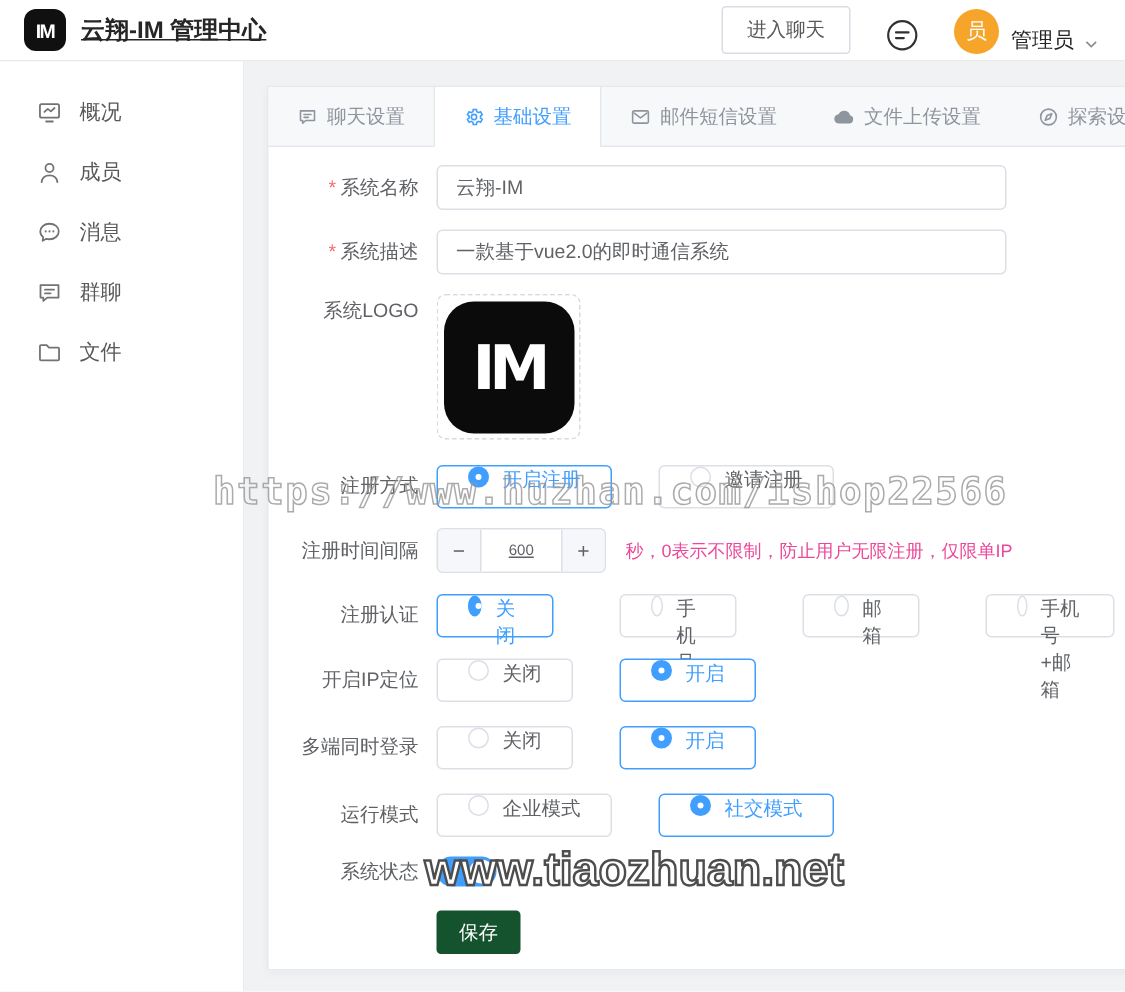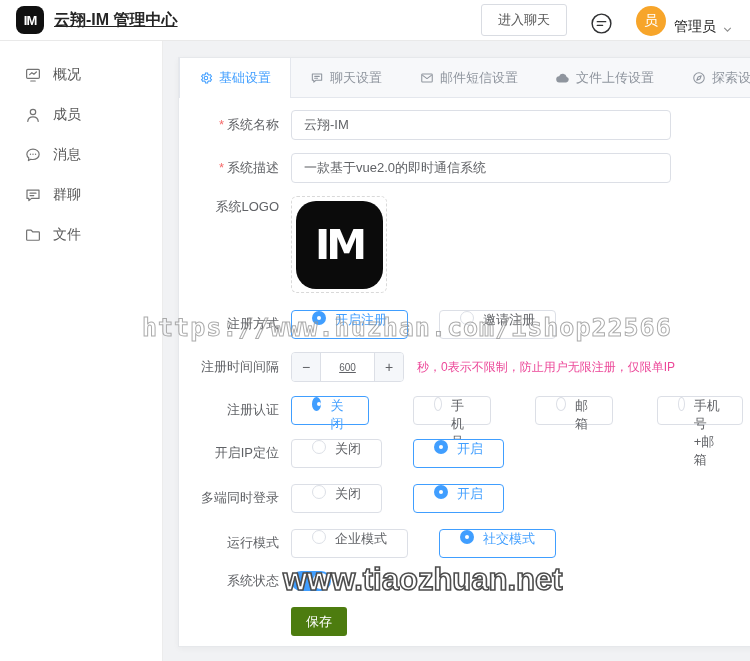--- a/index.html
+++ b/index.html
@@ -74,21 +74,21 @@
               justify-content:center; font-size:14px; cursor:pointer; user-select:none; }
   .step-btn.minus { border-right:1px solid #dcdfe6; }
   .step-btn.plus  { border-left:1px solid #dcdfe6; }
   .step-val { width:53px; display:flex; align-items:center; justify-content:center; font-size:10px; color:#606266;text-decoration:underline; }
   .hint { margin-left:13px; font-size:12px; color:#ec4899; }
 
   .switch { width:40px; height:20px; border-radius:10px; background:#409eff; position:relative; cursor:pointer; }
   .switch::after { content:""; position:absolute; top:2px; right:2px; width:16px; height:16px;
                    border-radius:50%; background:#fff; }
 
-  .save-btn { height:29px; padding:0 15px; background:#4d7c0f; border:none; border-radius:3px;
+  .save-btn { height:29px; padding:0 15px; background:#14532d; border:none; border-radius:3px;
               color:#fff; font-size:13px; cursor:pointer; font-family:inherit; }
   .frow.save-row { margin-top:16px; }
 
   
   .wm-top { position:absolute; left:142px; top:313px; z-index:40; white-space:nowrap;
             font-family:"DejaVu Sans Mono","Liberation Mono",monospace; font-size:25px; font-weight:bold;
             letter-spacing:1px; color:transparent; -webkit-text-stroke:1px #979797; opacity:.8;
             pointer-events:none; }
   .wm-bottom { position:absolute; left:283px; top:562px; z-index:40; white-space:nowrap;
                font-size:31px; font-weight:bold; color:#fff; -webkit-text-stroke:1.6px #4d4d4d;
@@ -171,37 +171,37 @@
         </svg>
       </span>
       <span>文件</span>
     </div>
   </nav>
 
   <main class="content">
     <div class="panel">
 
       <div class="tabbar">
+        <div class="tab">
+          <span class="ticon">
+            <svg width="14" height="14" viewBox="0 0 24 24" fill="none" stroke="currentColor" stroke-width="1.8">
+              <path d="M4 5h16v11H10l-3.5 3v-3H4z" stroke-linejoin="round"></path>
+              <path d="M8 9.2h8M8 12.4h5" stroke-linecap="round"></path>
+            </svg>
+          </span>
+          <span>聊天设置</span>
+        </div>
         <div class="tab active">
           <span class="ticon">
             <svg width="14" height="14" viewBox="0 0 24 24" fill="none" stroke="currentColor" stroke-width="1.8">
               <circle cx="12" cy="12" r="3"></circle>
               <path d="M19.5 12c0-.4 0-.8-.1-1.1l2-1.6-1.9-3.2-2.4 1a7.4 7.4 0 0 0-1.9-1.1L14.8 3.5h-3.7l-.4 2.5a7.4 7.4 0 0 0-1.9 1.1l-2.4-1-1.9 3.2 2 1.6a7 7 0 0 0 0 2.2l-2 1.6 1.9 3.2 2.4-1c.6.5 1.2.8 1.9 1.1l.4 2.5h3.7l.4-2.5c.7-.3 1.3-.6 1.9-1.1l2.4 1 1.9-3.2-2-1.6c.1-.3.1-.7.1-1.1z"></path>
             </svg>
           </span>
           <span>基础设置</span>
-        </div>
-        <div class="tab">
-          <span class="ticon">
-            <svg width="14" height="14" viewBox="0 0 24 24" fill="none" stroke="currentColor" stroke-width="1.8">
-              <path d="M4 5h16v11H10l-3.5 3v-3H4z" stroke-linejoin="round"></path>
-              <path d="M8 9.2h8M8 12.4h5" stroke-linecap="round"></path>
-            </svg>
-          </span>
-          <span>聊天设置</span>
         </div>
         <div class="tab">
           <span class="ticon">
             <svg width="14" height="14" viewBox="0 0 24 24" fill="none" stroke="currentColor" stroke-width="1.8">
               <rect x="3" y="5" width="18" height="14" rx="1.5"></rect>
               <path d="M4 7l8 6 8-6" stroke-linejoin="round"></path>
             </svg>
           </span>
           <span>邮件短信设置</span>
         </div>

